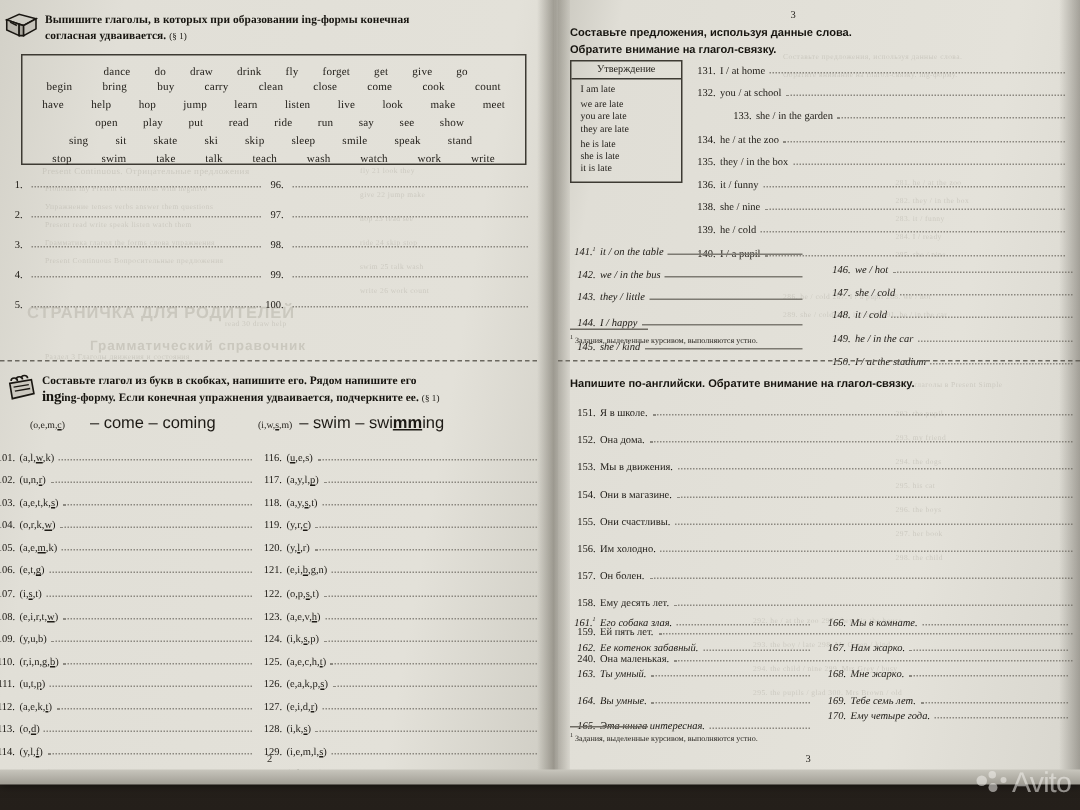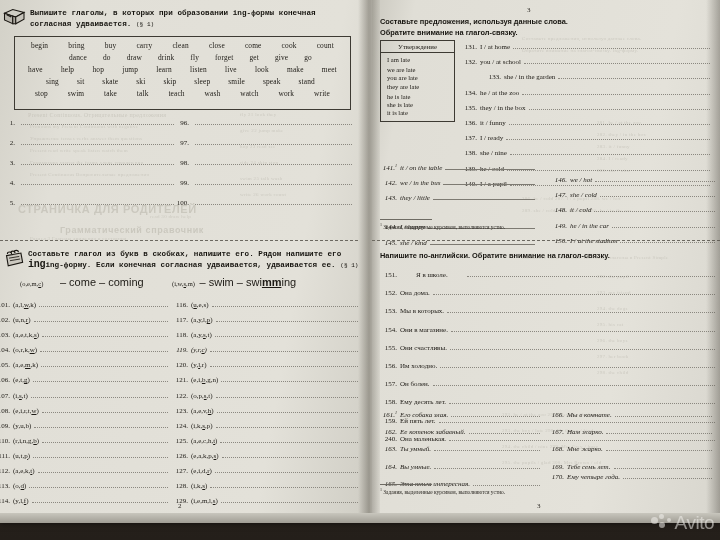--- a/index.html
+++ b/index.html
@@ -31,21 +31,21 @@
   .bottom-edge{position:absolute;left:0;top:513px;width:720px;height:10px;
      background:linear-gradient(#c8c6bd,#a09d94);}
 
   
   .ghost{position:absolute;color:#b9b6ac;opacity:.55;font-size:5px;
      letter-spacing:.3px;white-space:nowrap;pointer-events:none;}
   .ghost-big{position:absolute;color:#c3c0b6;opacity:.75;font-size:11px;
      font-family:"Liberation Sans",sans-serif;font-weight:700;letter-spacing:.6px;white-space:nowrap;}
 
   
-  .hdr{font-family:Liberation Mono, monospace;font-weight:700;
+  .hdr{font-family:Liberation Serif, serif;font-weight:700;
        font-size:7.6px;color:#16140f;line-height:10.5px;letter-spacing:.05px;}
   .hdr .ing{font-size:10px;letter-spacing:-.2px;}
   .hdr .sec{font-weight:400;font-size:6px;}
 
   
   .icon-book{position:absolute;width:24px;height:20px;}
   .icon-pad{position:absolute;width:22px;height:22px;}
 
   
   .wordbox{position:absolute;border:1px solid #3d3a33;background:transparent;}
@@ -131,54 +131,65 @@
       </svg>
 
       <div class="hdr" style="position:absolute;left:30px;top:8px;width:330px;">
         <span>Выпишите глаголы, в которых при образовании ing-формы конечная</span><br>
         <span>согласная удваивается.</span>
         <span class="sec">(§ 1)</span>
       </div>
 
       <div class="wordbox" style="left:14px;top:36px;width:335px;height:72px;">
         <div style="padding:3px 0 0;">
+          <div class="wordrow" style="margin-top:3px;padding:0 30px 0 46px;">
+            <span>dance</span>
+            <span>do</span>
+            <span>draw</span>
+            <span>drink</span>
+            <span>fly</span>
+            <span>forget</span>
+            <span>get</span>
+            <span>give</span>
+            <span>go</span>
+          </div>
           <div class="wordrow" style="margin-top:1px;">
             <span>begin</span>
             <span>bring</span>
             <span>buy</span>
             <span>carry</span>
             <span>clean</span>
             <span>close</span>
             <span>come</span>
             <span>cook</span>
             <span>count</span>
-          </div>
-          <div class="wordrow" style="margin-top:3px;padding:0 30px 0 46px;">
-            <span>dance</span>
-            <span>do</span>
-            <span>draw</span>
-            <span>drink</span>
-            <span>fly</span>
-            <span>forget</span>
-            <span>get</span>
-            <span>give</span>
-            <span>go</span>
           </div>
           <div class="wordrow" style="margin-top:3px;padding:0 4px;">
             <span>have</span>
             <span>help</span>
             <span>hop</span>
             <span>jump</span>
             <span>learn</span>
             <span>listen</span>
             <span>live</span>
             <span>look</span>
             <span>make</span>
             <span>meet</span>
           </div>
+          <div class="wordrow" style="margin-top:3px;padding:0 32px 0 40px;">
+            <span>open</span>
+            <span>play</span>
+            <span>put</span>
+            <span>read</span>
+            <span>ride</span>
+            <span>run</span>
+            <span>say</span>
+            <span>see</span>
+            <span>show</span>
+          </div>
           <div class="wordrow" style="margin-top:3px;padding:0 26px 0 22px;">
             <span>sing</span>
             <span>sit</span>
             <span>skate</span>
             <span>ski</span>
             <span>skip</span>
             <span>sleep</span>
             <span>smile</span>
             <span>speak</span>
             <span>stand</span>
@@ -251,21 +262,21 @@
           <path d="M8 6 C8 3, 13 3, 13 6"></path>
           <path d="M12 5 C12 2, 17 2, 17 5"></path>
           <path d="M3 9 L20 6 L22 17 L5 21 Z" fill="#cbc8bf"></path>
           <path d="M6 12 L18 10" stroke-width="1"></path>
           <path d="M7 15 L19 13" stroke-width="1"></path>
         </g>
       </svg>
 
       <div class="hdr" style="position:absolute;left:28px;top:249px;width:335px;">
         <span>Составьте глагол из букв в скобках, напишите его. Рядом напишите его</span><br>
-        <span class="ing">ing</span><span style="margin-left:0">ing-форму. Если конечная согласная удваивается, удваивается ее.</span>
+        <span class="ing">ing</span><span style="margin-left:0">ing-форму. Если конечная упражнения удваивается, подчеркните ее.</span>
         <span class="sec">(§ 1)</span>
       </div>
 
       <div style="position:absolute;left:20px;top:276px;font-size:6.5px;color:#1d1a15;">
         <span>(o,e,m,<u class="dbl">c</u>)</span>
         <span style="font-family:'Liberation Sans',sans-serif;font-size:11px;margin-left:15px;">–&nbsp;<span>come</span>&nbsp;–&nbsp;<span>coming</span></span>
       </div>
 
       <div style="position:absolute;left:172px;top:276px;font-size:6.5px;color:#1d1a15;">
         <span>(i,w,<u class="dbl">s</u>,m)</span>
@@ -358,21 +369,21 @@
           <div class="numline" style="margin-bottom: 5.1px;">
             <span class="n" style="width:20px">117.</span>
             <span class="txt">(a,y,l,<u class="dbl">p</u>)</span>
             <span class="dots"></span>
           </div>
           <div class="numline" style="margin-bottom: 5.1px;">
             <span class="n" style="width:20px">118.</span>
             <span class="txt">(a,y,<u class="dbl">s</u>,t)</span>
             <span class="dots"></span>
           </div>
-          <div class="numline" style="margin-bottom: 5.1px; font-style: italic;">
+          <div class="numline" style="margin-bottom: 5.1px;">
             <span class="n" style="width:20px">119.</span>
             <span class="txt">(y,r,<u class="dbl">c</u>)</span>
             <span class="dots"></span>
           </div>
           <div class="numline" style="margin-bottom: 5.1px;">
             <span class="n" style="width:20px">120.</span>
             <span class="txt">(y,<u class="dbl">l</u>,r)</span>
             <span class="dots"></span>
           </div>
           <div class="numline" style="margin-bottom: 5.1px;">
@@ -503,25 +514,20 @@
             <span class="n" style="width:17px">135.</span>
             <span class="txt">they / in the box</span>
             <span class="dots"></span>
           </div>
           <div class="numline" style="margin-bottom: 5.2px;">
             <span class="n" style="width:17px">136.</span>
             <span class="txt">it / funny</span>
             <span class="dots"></span>
           </div>
           <div class="numline" style="margin-bottom: 5.2px;">
-            <span class="n" style="width:17px">137.</span>
-            <span class="txt">I / ready</span>
-            <span class="dots"></span>
-          </div>
-          <div class="numline" style="margin-bottom: 5.2px;">
             <span class="n" style="width:17px">138.</span>
             <span class="txt">she / nine</span>
             <span class="dots"></span>
           </div>
           <div class="numline" style="margin-bottom: 5.2px;">
             <span class="n" style="width:17px">139.</span>
             <span class="txt">he / cold</span>
             <span class="dots"></span>
           </div>
           <div class="numline" style="margin-bottom: 5.2px;">
@@ -535,21 +541,21 @@
           <div class="numline ital" style="margin-bottom: 5.2px;">
             <span class="n" style="width:17px">141.<span style="font-size:4px;vertical-align:super">1</span></span>
             <span class="txt">it / on the table</span>
             <span class="solidline"></span>
           </div>
           <div class="numline ital" style="margin-bottom: 5.2px;">
             <span class="n" style="width:17px">142.</span>
             <span class="txt">we / in the bus</span>
             <span class="solidline"></span>
           </div>
-          <div class="numline ital" style="margin-bottom: 19px;">
+          <div class="numline ital" style="margin-bottom: 7px;">
             <span class="n" style="width:17px">143.</span>
             <span class="txt">they / little</span>
             <span class="solidline"></span>
           </div>
           <div class="numline ital" style="margin-bottom: 5.2px;">
             <span class="n" style="width:17px">144.</span>
             <span class="txt">I / happy</span>
             <span class="solidline"></span>
           </div>
           <div class="numline ital" style="margin-bottom: 5.2px;">
@@ -590,33 +596,33 @@
       <div class="footnote" style="left:8px;top:222px;">
         <span class="sup">1</span>
         <span>Задания, выделенные курсивом, выполняются устно.</span>
       </div>
 
       <div style="position:absolute;left:0;top:240px;width:348px;border-top:1px dashed #6b6860;"></div>
 
       <div class="hdr-right" style="position:absolute;left:8px;top:250px;width:340px;">Напишите по-английски. Обратите внимание на глагол-связку.</div>
 
       <div id="ex4main" style="position:absolute;left:8px;top:269px;width:335px;">
-          <div class="numline" style="margin-bottom: 8.2px; gap: 16px;">
+          <div class="numline" style="margin-bottom: 8.2px;">
             <span class="n" style="width:17px">151.</span>
             <span class="txt">Я в школе.</span>
             <span class="dots"></span>
           </div>
           <div class="numline" style="margin-bottom: 8.2px;">
             <span class="n" style="width:17px">152.</span>
             <span class="txt">Она дома.</span>
             <span class="dots"></span>
           </div>
           <div class="numline" style="margin-bottom: 8.2px;">
             <span class="n" style="width:17px">153.</span>
-            <span class="txt">Мы в которых.</span>
+            <span class="txt">Мы в движения.</span>
             <span class="dots"></span>
           </div>
           <div class="numline" style="margin-bottom: 8.2px;">
             <span class="n" style="width:17px">154.</span>
             <span class="txt">Они в магазине.</span>
             <span class="dots"></span>
           </div>
           <div class="numline" style="margin-bottom: 8.2px;">
             <span class="n" style="width:17px">155.</span>
             <span class="txt">Они счастливы.</span>

